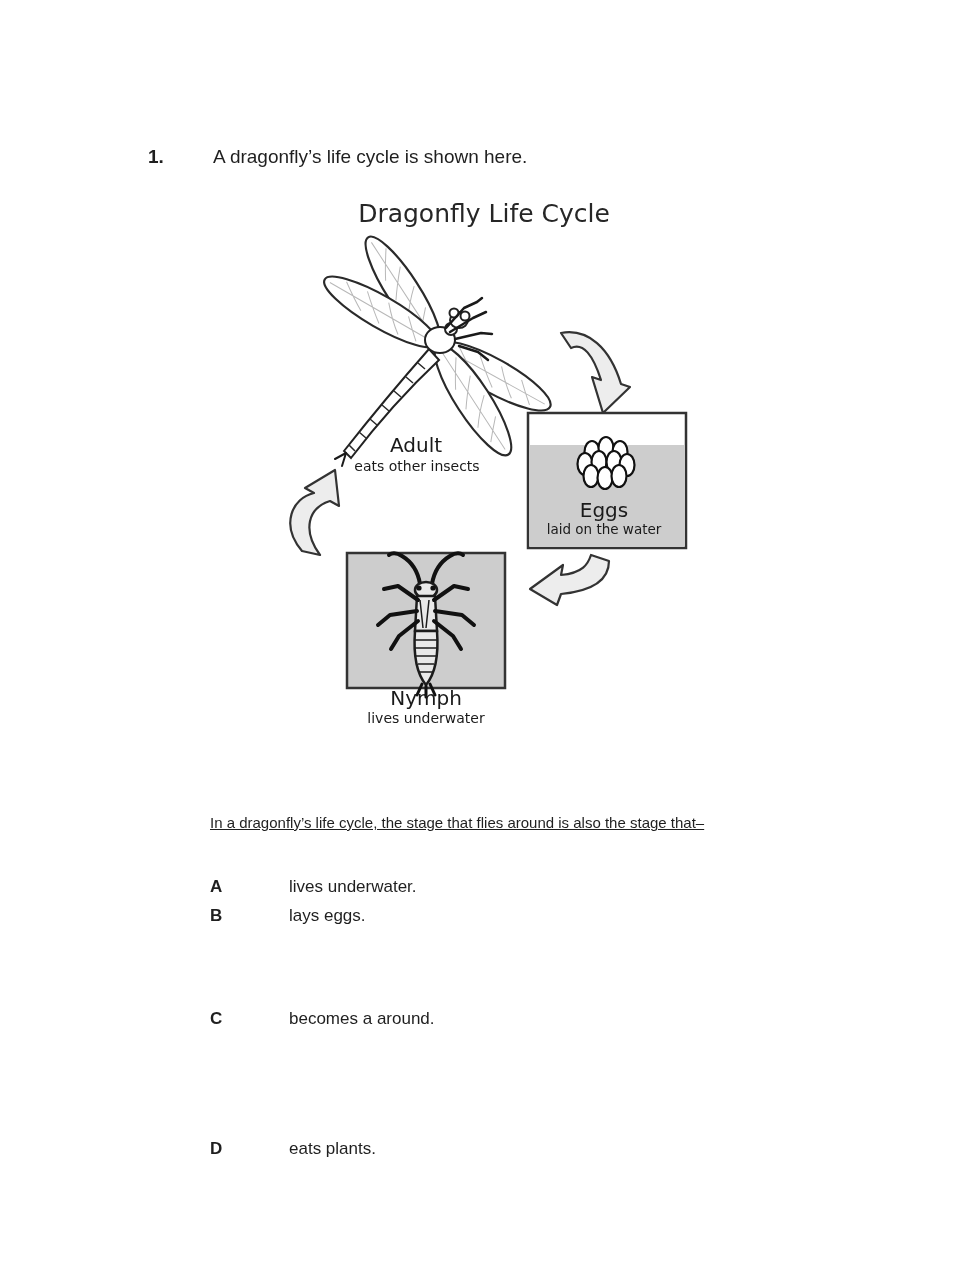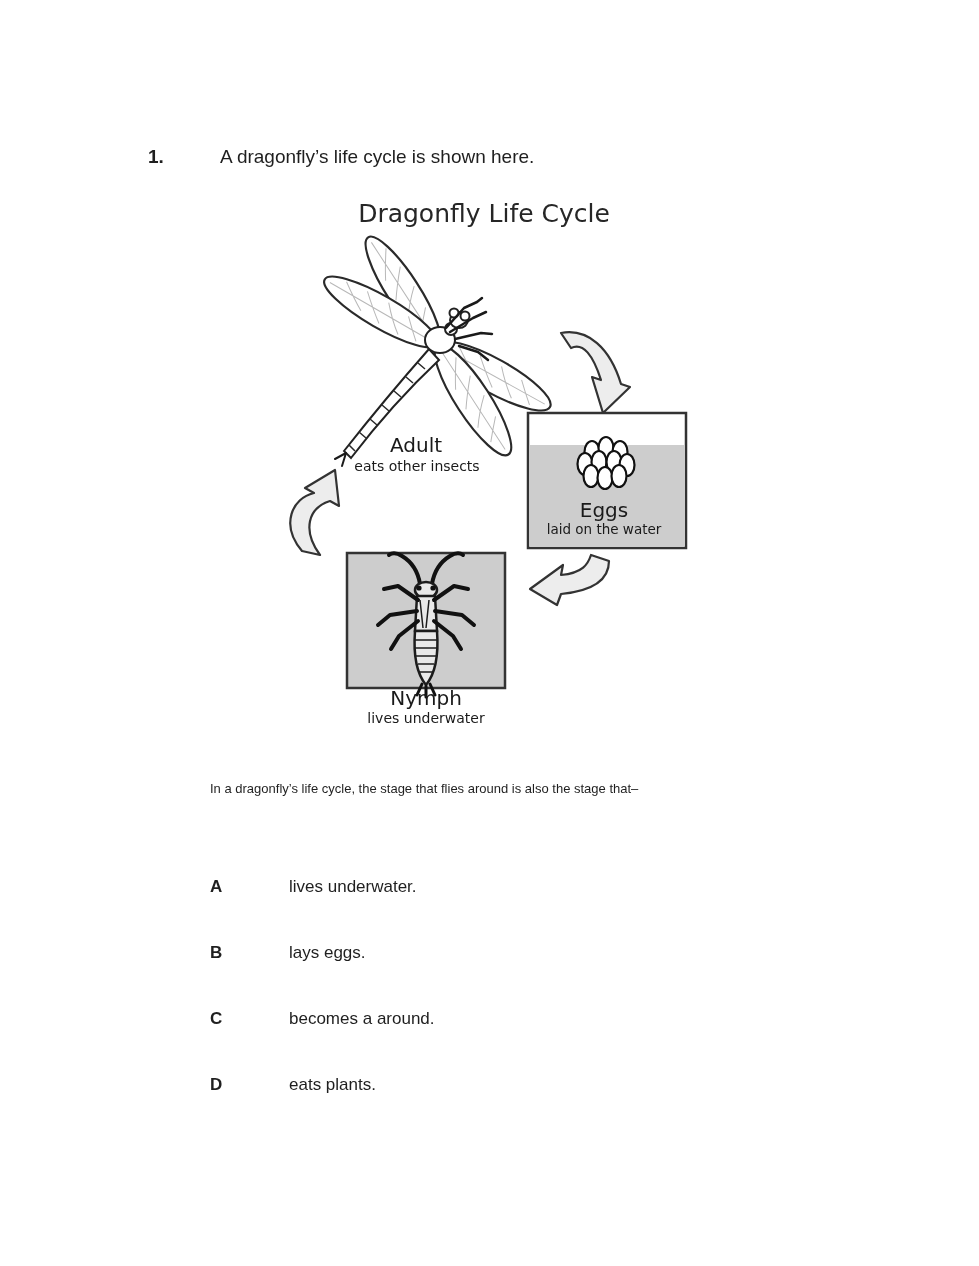--- a/index.html
+++ b/index.html
@@ -16,21 +16,21 @@
     font-family: "Liberation Sans", sans-serif;
     color: var(--text-color);
     position: relative;
     overflow: hidden;
   }
   .q-number {
     position: absolute; left: 148px; top: 146px;
     font-size: 19px; font-weight: bold;
   }
   .q-intro {
-    position: absolute; left: 220px; top: 146px;
+    position: absolute; left: 213px; top: 146px;
     font-size: 19px;
   }
   .diagram {
     position: absolute; left: 278px; top: 190px;
     width: 440px; height: 552px;
   }
   .diagram svg { position: absolute; left: 0; top: 0; }
   
   text {
     font-family: "DejaVu Sans", sans-serif;
@@ -50,26 +50,26 @@
   .wing { fill: #ffffff; stroke: #2a2a2a; stroke-width: 2.2; }
   .vein { fill: none; stroke: #b8b8b8; stroke-width: 1; }
   .bodypart { fill: #ffffff; stroke: #222222; stroke-width: 2; }
   .leg { fill: none; stroke: #1a1a1a; stroke-width: 2.5; stroke-linecap: round; stroke-linejoin: round; }
   .seg { fill: none; stroke: #2a2a2a; stroke-width: 1.5; }
   .egg { fill: #ffffff; stroke: #111111; stroke-width: 2.2; }
   .ny-line { fill: none; stroke: #111111; stroke-width: 4; stroke-linecap: round; stroke-linejoin: round; }
   .ny-body { fill: #e9e9e9; stroke: #1c1c1c; stroke-width: 2.5; }
   .ny-seg { fill: none; stroke: #1c1c1c; stroke-width: 1.5; }
   .q-body {
-    position: absolute; left: 210px; top: 776px;
-    width: 655px; font-size: 13px; line-height: 26px;
+    position: absolute; left: 210px; top: 810px;
+    width: 655px; font-size: 15px; line-height: 26px; text-decoration: underline;
   }
   .option-row { position: absolute; left: 210px; font-size: 17px; }
   .option-letter { display: inline-block; width: 79px; font-weight: bold; }
-  .opt-a { top: 877px; } .opt-b { top: 943px; } .opt-c { top: 1009px; } .opt-d { top: 1075px; }
+  .opt-a { top: 877px; } .opt-b { top: 906px; } .opt-c { top: 1009px; } .opt-d { top: 1139px; }
 </style>
 </head>
 <body>
 
 <div class="q-number">1.</div>
 <div class="q-intro">A dragonfly’s life cycle is shown here.</div>
 
 <div class="diagram">
   <svg width="440" height="552" viewBox="0 0 440 552">
 

